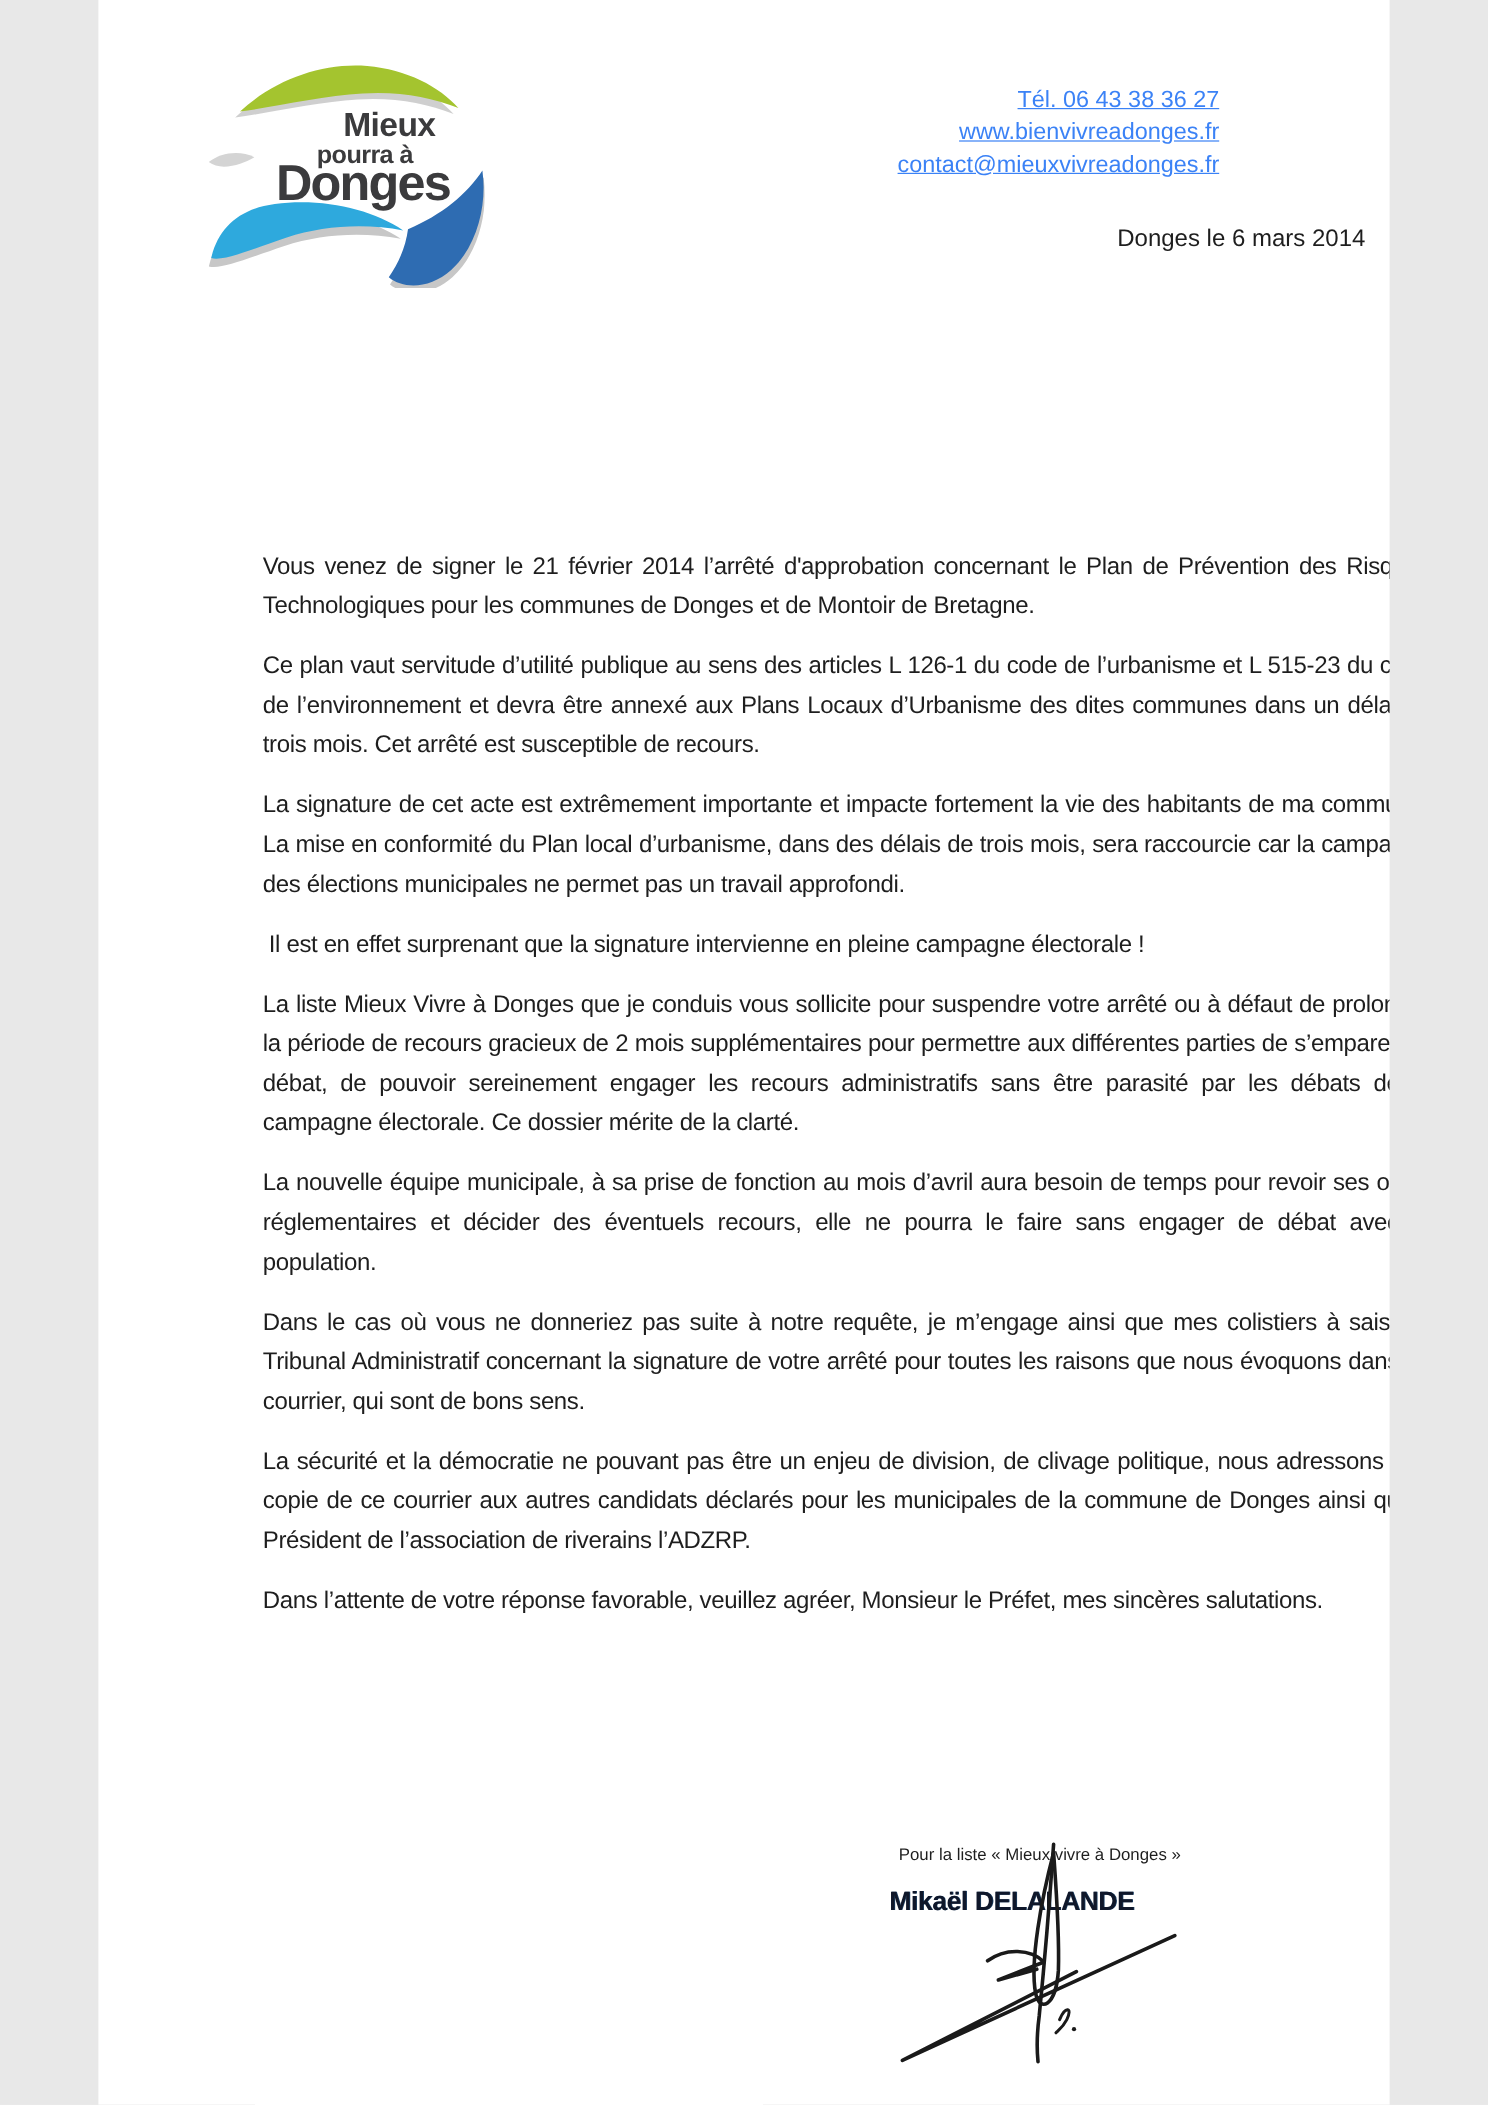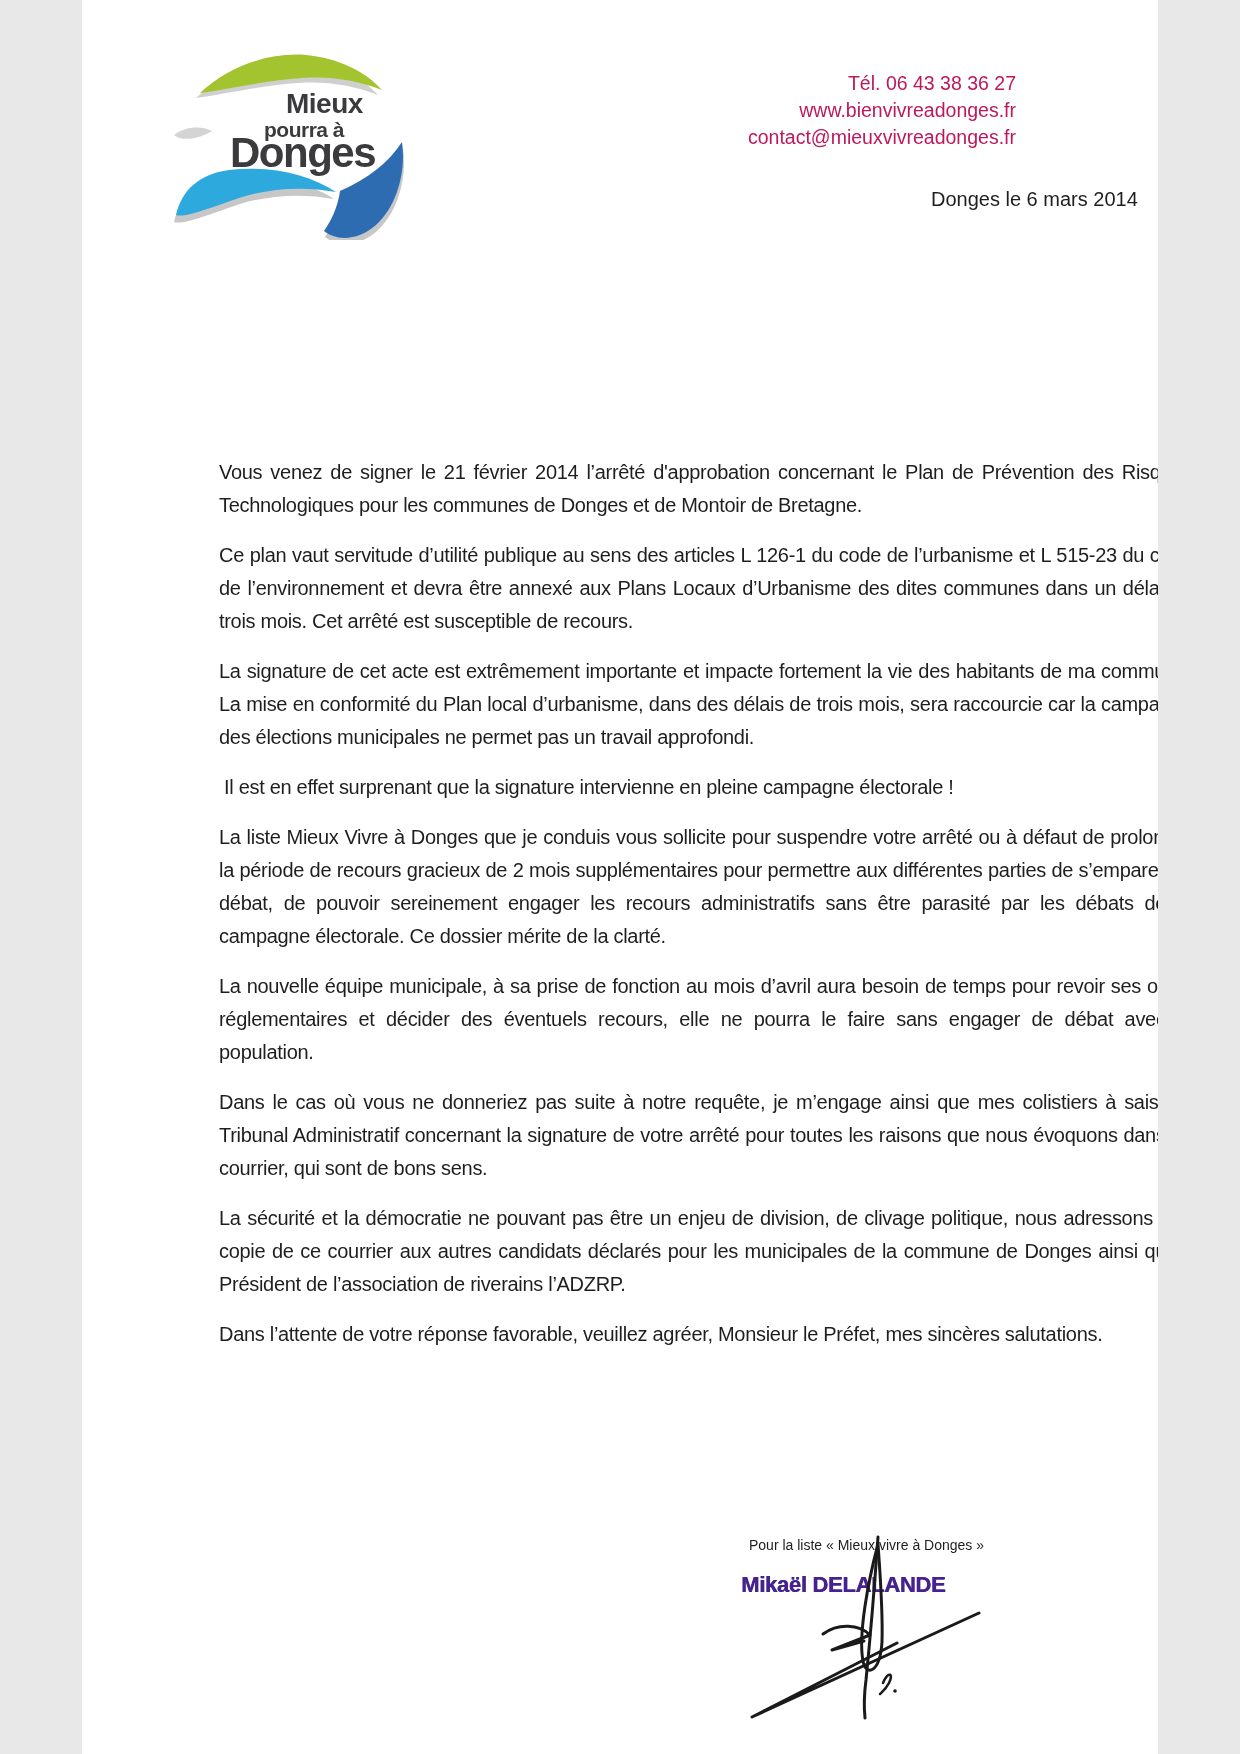--- a/index.html
+++ b/index.html
@@ -13,42 +13,42 @@
   .logo { position:absolute; left:92px; top:48px; width:230px; height:192px; }
   .logo svg { position:absolute; left:0; top:0; }
   .logo-text { position:absolute; color:#3b3b3d; font-weight:700; white-space:nowrap; }
   .logo-mieux  { left:112px; top:40px;  font-size:28px; letter-spacing:-0.5px; }
   .logo-vivre  { left:90px;  top:70px;  font-size:21px; letter-spacing:-0.5px; }
   .logo-donges { left:56px;  top:81px;  font-size:42px; letter-spacing:-1.5px; }
 
   
   .contact {
     position:absolute; top:70px; right:142px; text-align:right;
-    font-size:19.5px; line-height:27px; color:#be185d;
+    font-size:19.5px; line-height:27px; color:#3b82f6;text-decoration:underline;
   }
   .dateline { position:absolute; left:849px; top:188px; font-size:20px; }
 
   
   .recipient { position:absolute; left:736px; top:327px; font-size:21px; line-height:33px; }
 
   
   .body {
     position:absolute; left:137px; top:456px; width:973px;
     font-size:20px; line-height:33px; letter-spacing:-0.3px;
     text-align:justify;
   }
   .body p { margin:0 0 17px 0; }
   .body p.salutation { text-align:left; }
   .body p.indent { text-indent:5px; }
 
   
   .for-line { position:absolute; left:667px; top:1537px; font-size:14px; white-space:nowrap; }
   .signer-name {
     position:absolute; left:659px; top:1572px; font-size:22px; font-weight:700;
-    color:#4c1d95; letter-spacing:-0.3px; white-space:nowrap;
+    color:#0f172a; letter-spacing:-0.3px; white-space:nowrap;
     text-shadow:0.6px 0 0 #1d4266;
   }
   .signature-svg { position:absolute; left:655px; top:1530px; pointer-events:none; }
 </style>
 </head>
 <body>
 
 <div class="page">
 
   <div class="logo">

